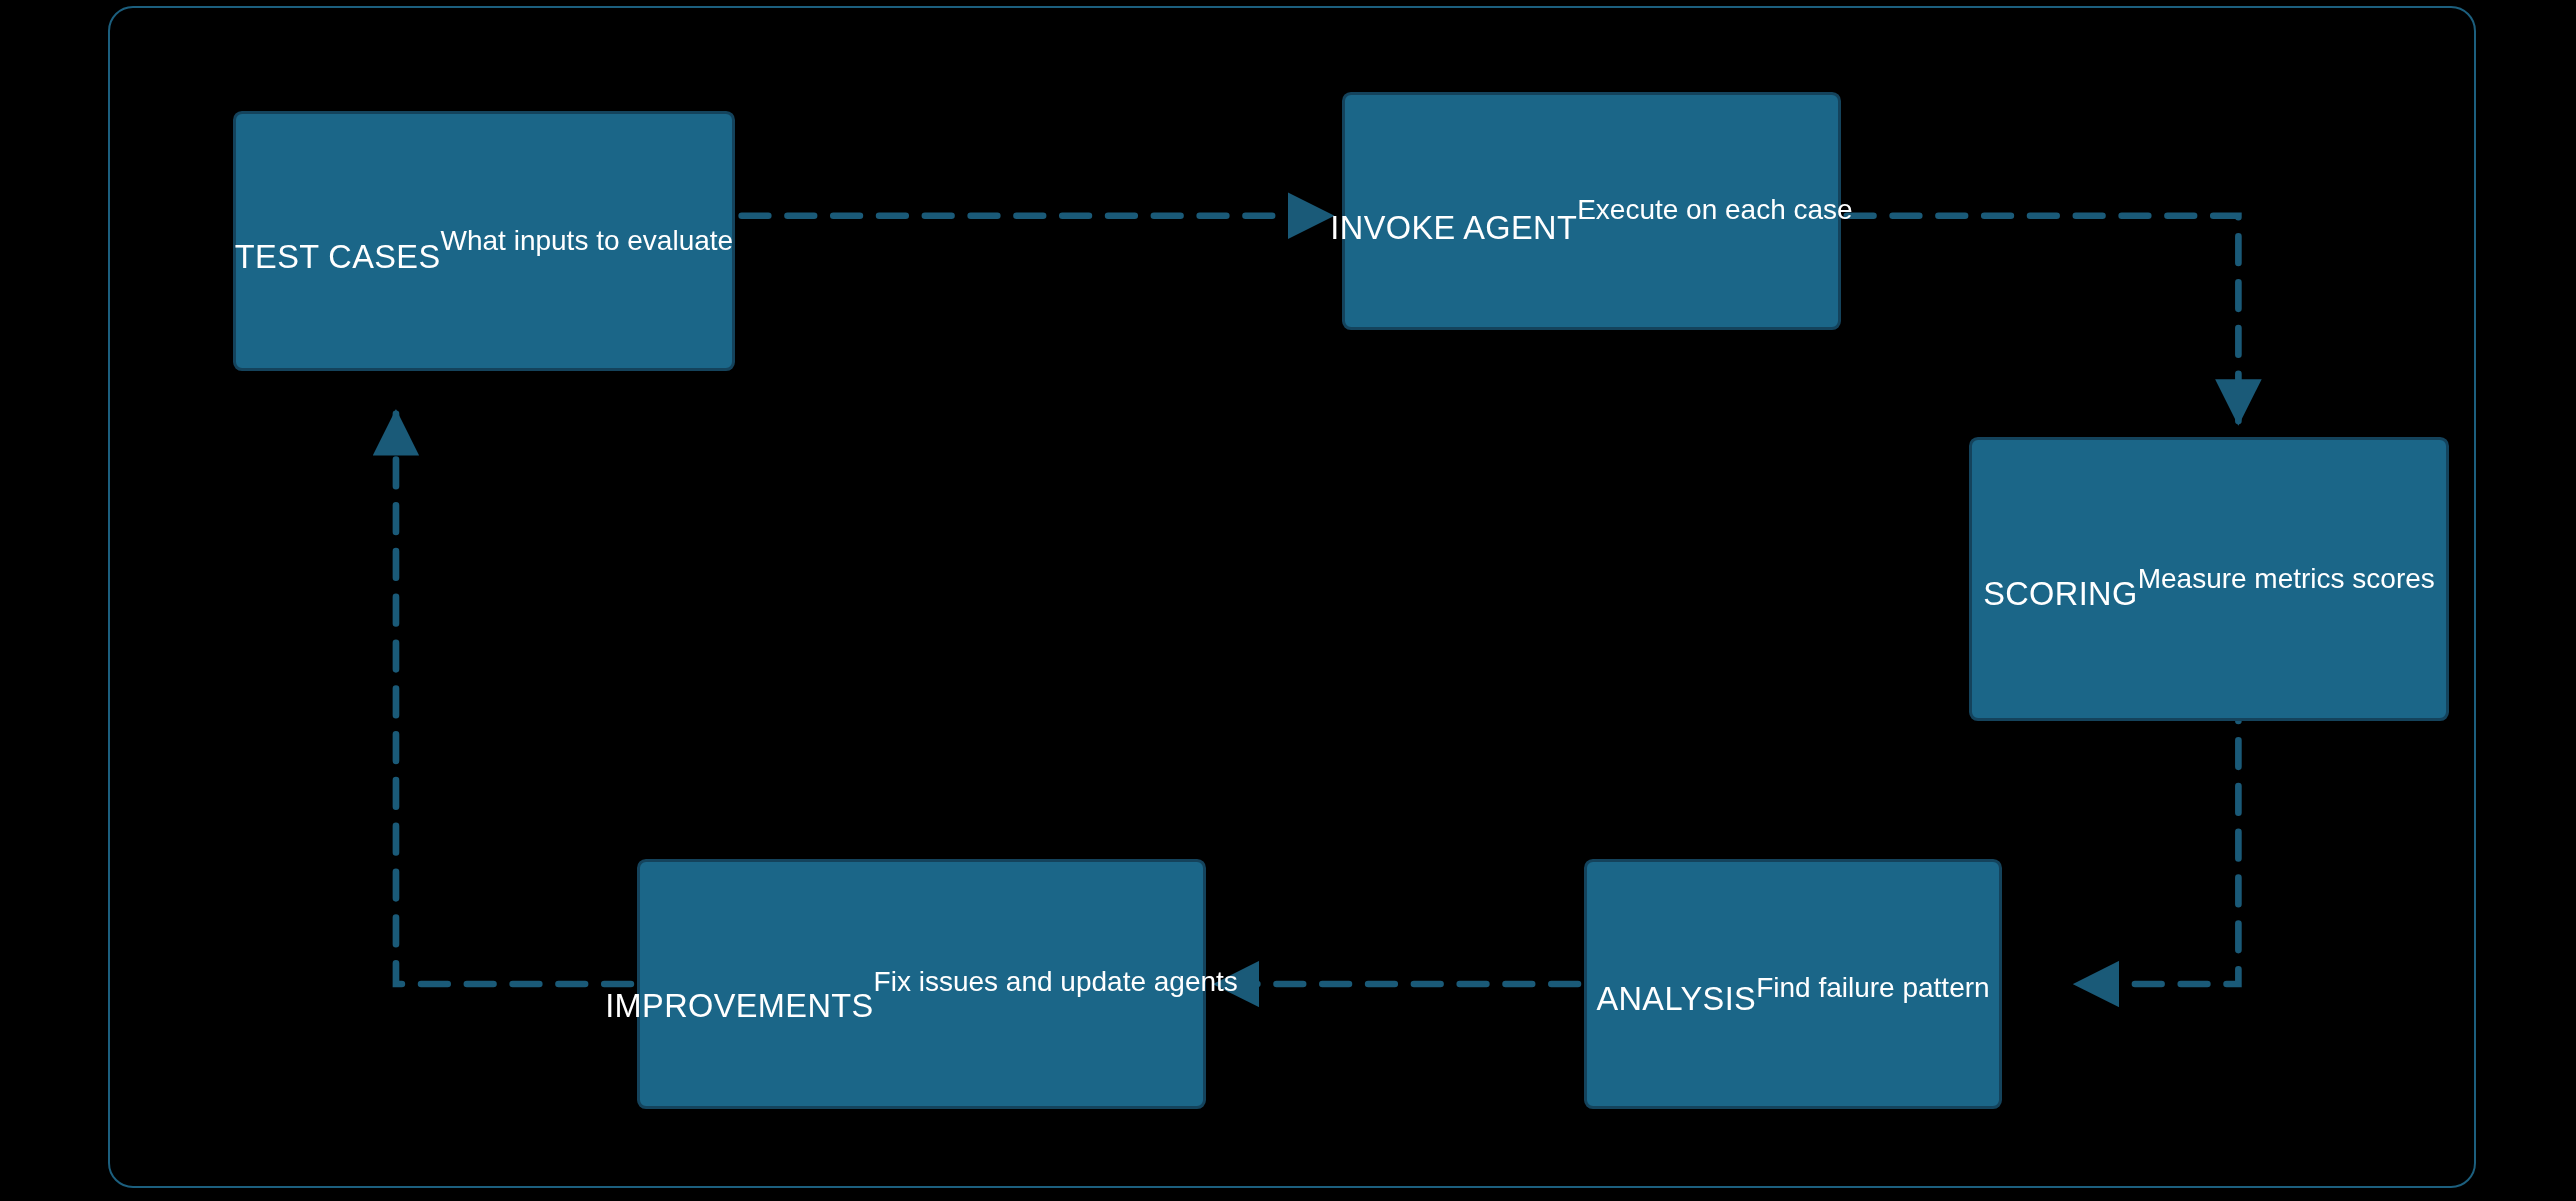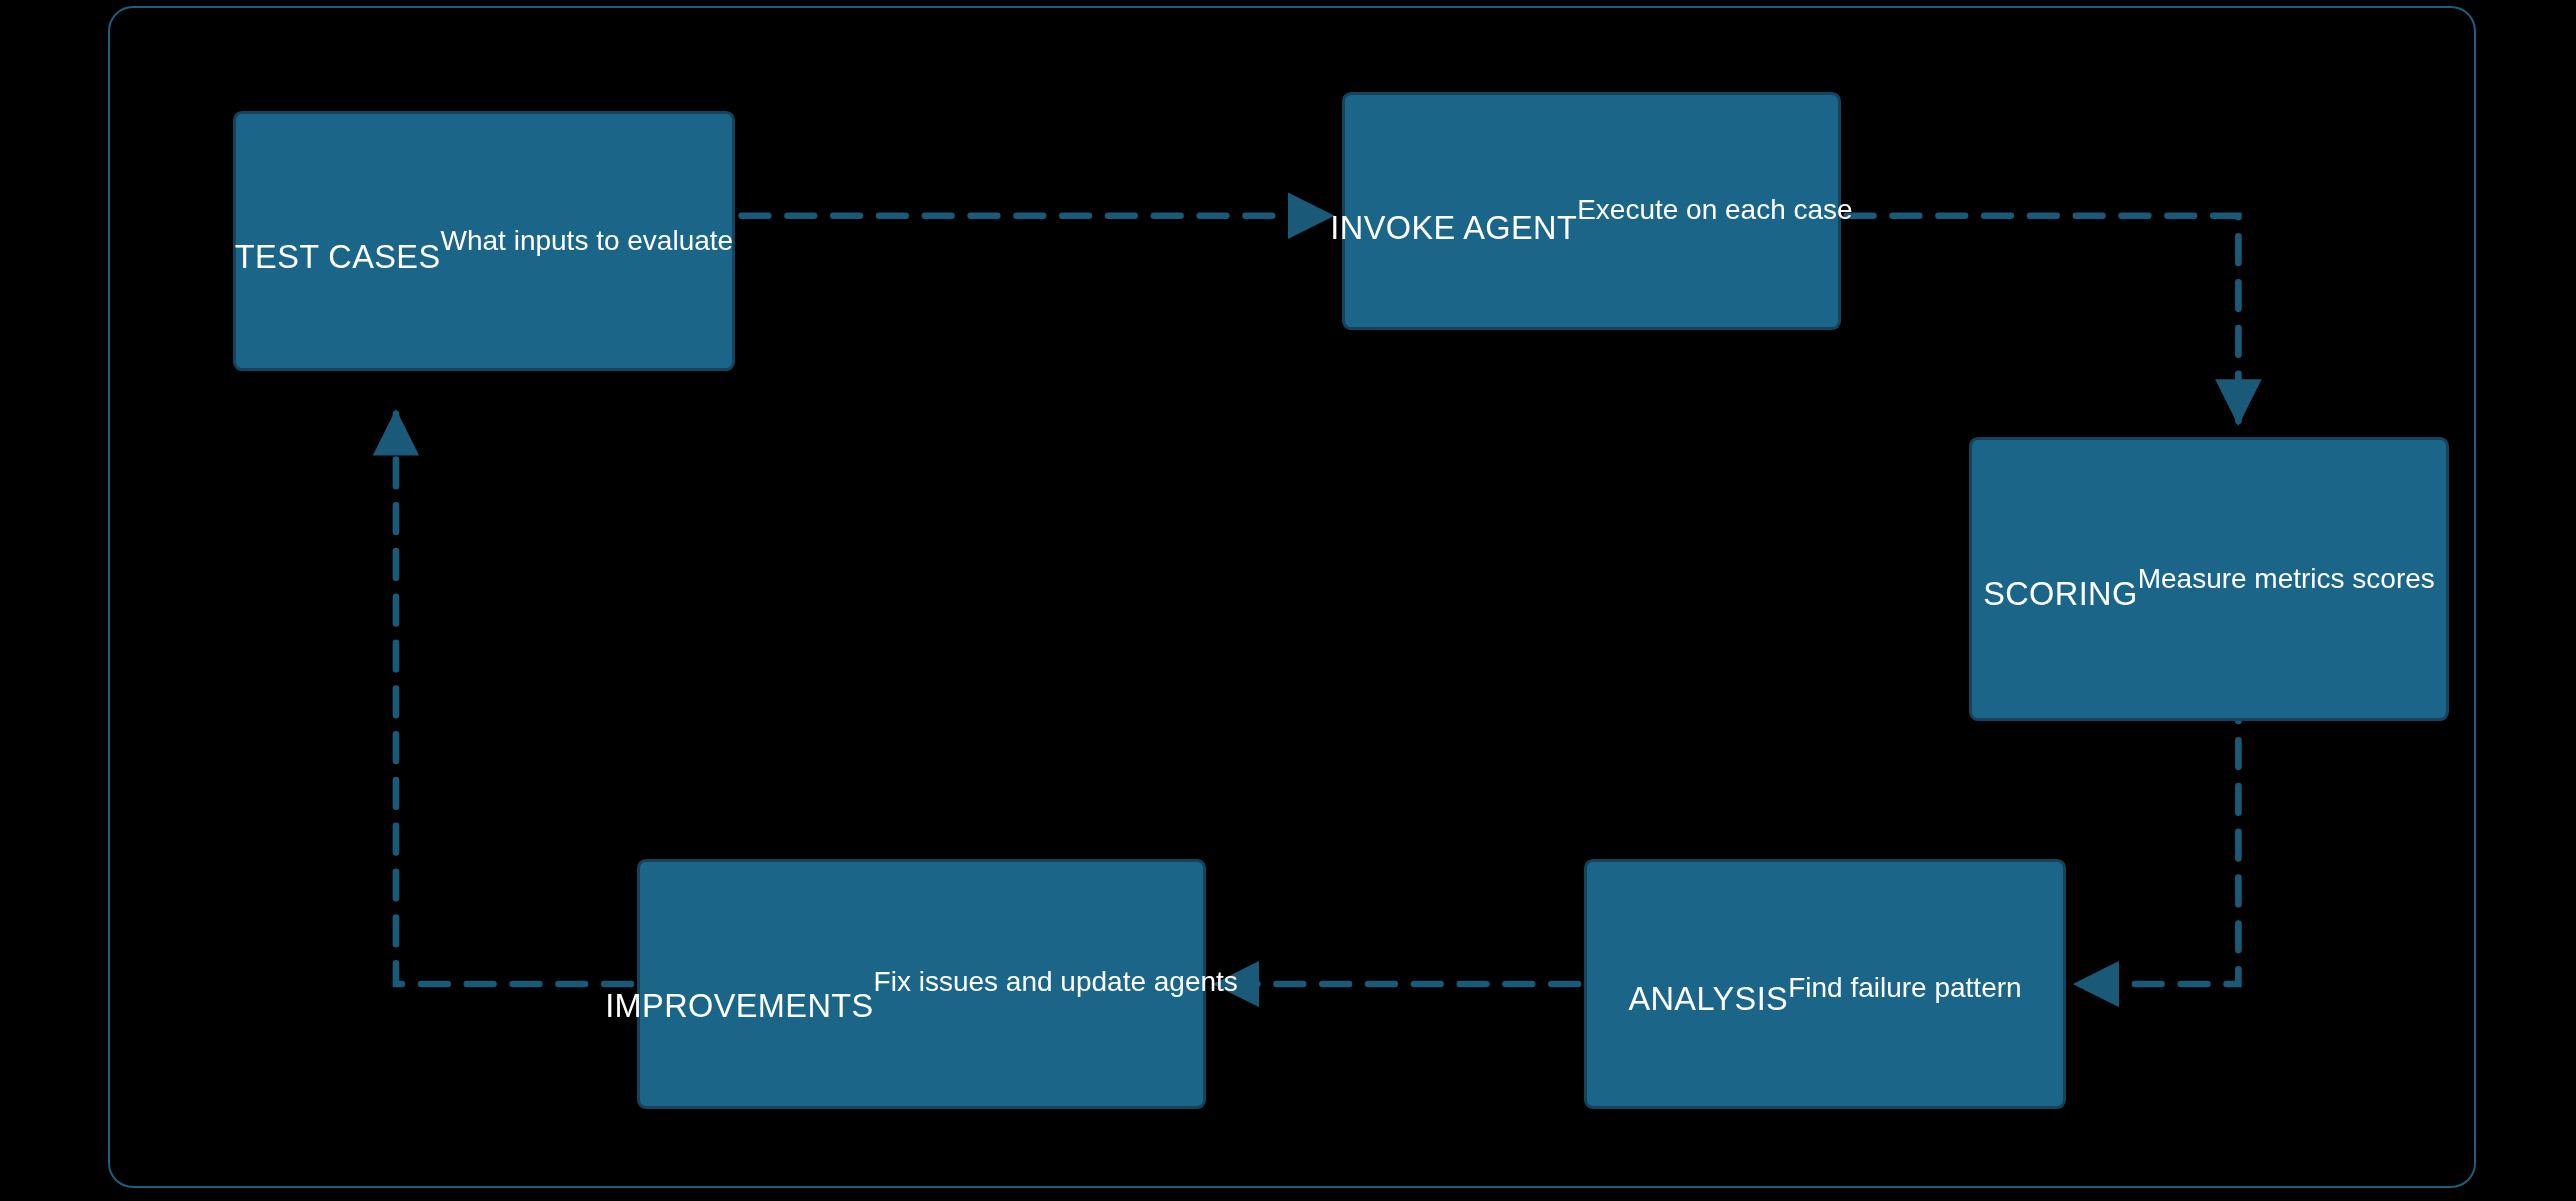--- a/index.html
+++ b/index.html
@@ -68,21 +68,21 @@
   #node-invoke-agent .subtitle { margin-top: 37px; margin-bottom: 38px; }
 
   #node-scoring      { left: 1969px; top: 437px;  width: 480px; height: 284px; }
   #node-scoring      .title    { margin-top: 32.5px; }
   #node-scoring      .subtitle { margin-top: 34px; margin-bottom: 32.5px; }
 
   #node-improvements { left: 637px;  top: 859px; width: 569px; height: 250px; }
   #node-improvements .title    { margin-top: 45px; }
   #node-improvements .subtitle { margin-top: 34px; margin-bottom: 37px; }
 
-  #node-analysis     { left: 1584px; top: 859px; width: 482px; height: 250px; }
+  #node-analysis     { left: 1584px; top: 859px; width: 418px; height: 250px; }
   #node-analysis     .title    { margin-top: 32.5px; }
   #node-analysis     .subtitle { margin-top: 41px; margin-bottom: 32.5px; }
 </style>
 </head>
 <body>
 
 <div id="canvas">
 
   <div id="frame"></div>
 

